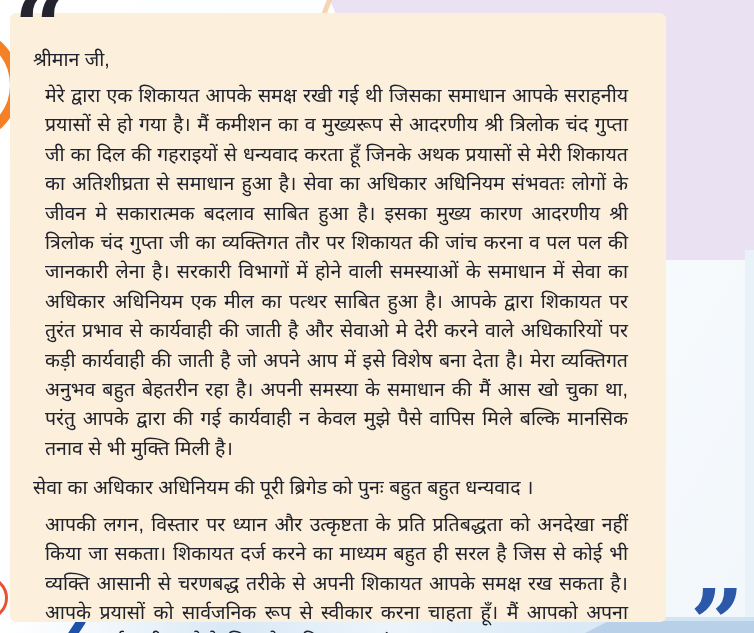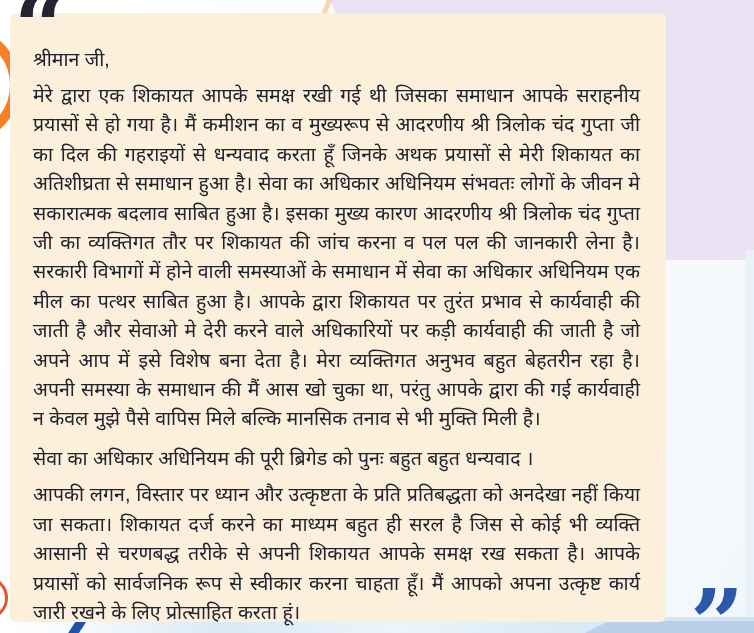--- a/index.html
+++ b/index.html
@@ -54,21 +54,21 @@
     position:absolute;left:14px;top:-20px;z-index:2;
     font-family:"DejaVu Serif",serif;font-weight:bold;font-size:94px;line-height:1;
     color:var(--quote_dark,#23242F);
   }
   .close-quote{
     position:absolute;right:10px;top:576px;z-index:2;
     font-family:"DejaVu Serif",serif;font-weight:bold;font-size:94px;line-height:1;
     color:var(--quote_blue,#2B58A8);
   }
   .salutation{font-size:19.5px;line-height:28px;margin:0 0 8px;}
-  .para{font-size:19.5px;line-height:29.4px;text-align:justify;margin:0 0 10px;}
+  .para{font-size:19.5px;line-height:29.4px;text-align:justify;margin:0 12px 10px;}
   .para.last{text-align:left;margin:0 0 7px;}
   .signature{
     font-family:"DejaVu Serif",serif;font-weight:bold;font-size:19.5px;line-height:25px;
     margin:0 0 20px;letter-spacing:.2px;
   }
   .meta{font-family:"DejaVu Serif",serif;font-size:18.5px;line-height:25.5px;margin:0;}
 </style>
 </head>
 <body>
 

